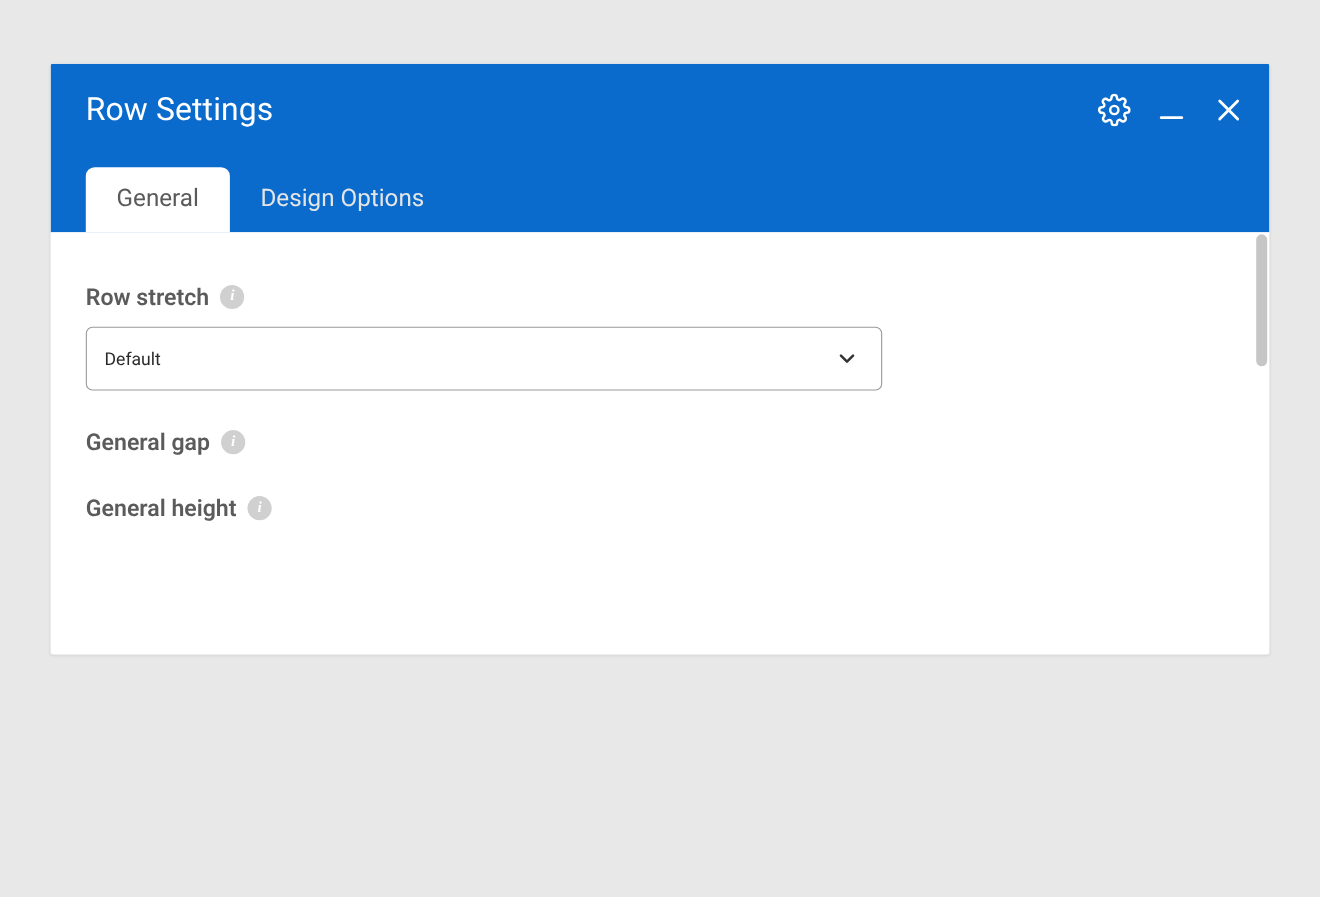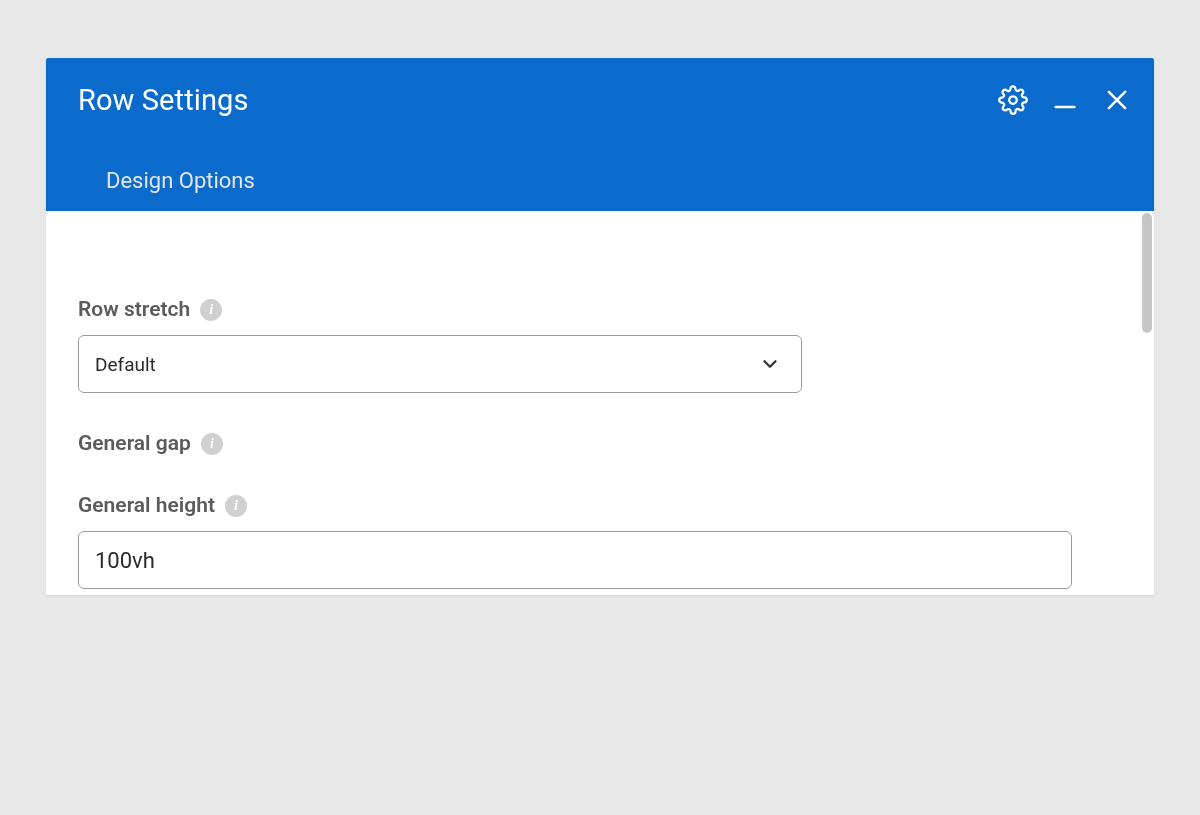--- a/index.html
+++ b/index.html
@@ -86,27 +86,26 @@
     .body {
       flex: 1;
       padding: 48px 32px 0 32px;
       overflow-y: auto;
     }
     .field {
       margin-bottom: 36px;
     }
     .field-label {
       display: flex;
-      align-items: flex-end;
+      align-items: flex-start;
       gap: 10px;
       font-size: 21px;
       font-weight: 600;
       color: #5b5b5b;
       margin-bottom: 14px;
-      margin-top: 38px;
     }
     .info-icon {
       width: 22px;
       height: 22px;
       border-radius: 50%;
       background: #d0d0d0;
       color: #fff;
       font-size: 14px;
       font-weight: 700;
       display: inline-flex;
@@ -118,21 +117,21 @@
     .select {
       width: 724px;
       height: 58px;
       border: 1px solid #999;
       border-radius: 6px;
       background: #fff;
       display: flex;
       align-items: center;
       justify-content: space-between;
       padding: 0 20px 0 16px;
-      font-size: 19px;
+      font-size: 16px;
       color: #333;
       cursor: pointer;
     }
     .select-value {
       color: #2a2a2a;
     }
     .input {
       width: 994px;
       height: 58px;
       border: 1px solid #999;
@@ -178,20 +177,23 @@
         </span>
         <span class="icon-btn">
           <svg width="28" height="28" viewBox="0 0 24 24" fill="none" stroke="currentColor" stroke-width="2.2" stroke-linecap="round">
             <line x1="5" y1="5" x2="19" y2="19"></line>
             <line x1="19" y1="5" x2="5" y2="19"></line>
           </svg>
         </span>
       </div>
     </div>
     <div class="tabs">
+      <div class="tab active">
+        <span>General</span>
+      </div>
       <div class="tab">
         <span>Design Options</span>
       </div>
     </div>
   </div>
 
   <div class="body-wrap">
     <div class="body">
 
       <div class="field">
@@ -212,19 +214,18 @@
           <span>General gap</span>
           <span class="info-icon">i</span>
         </div>
       </div>
 
       <div class="field">
         <div class="field-label">
           <span>General height</span>
           <span class="info-icon">i</span>
         </div>
-        <input type="text" class="input" value="100vh" style="">
       </div>
 
     </div>
     <div class="scrollbar"></div>
   </div>
 </div>
 
 </body></html>

